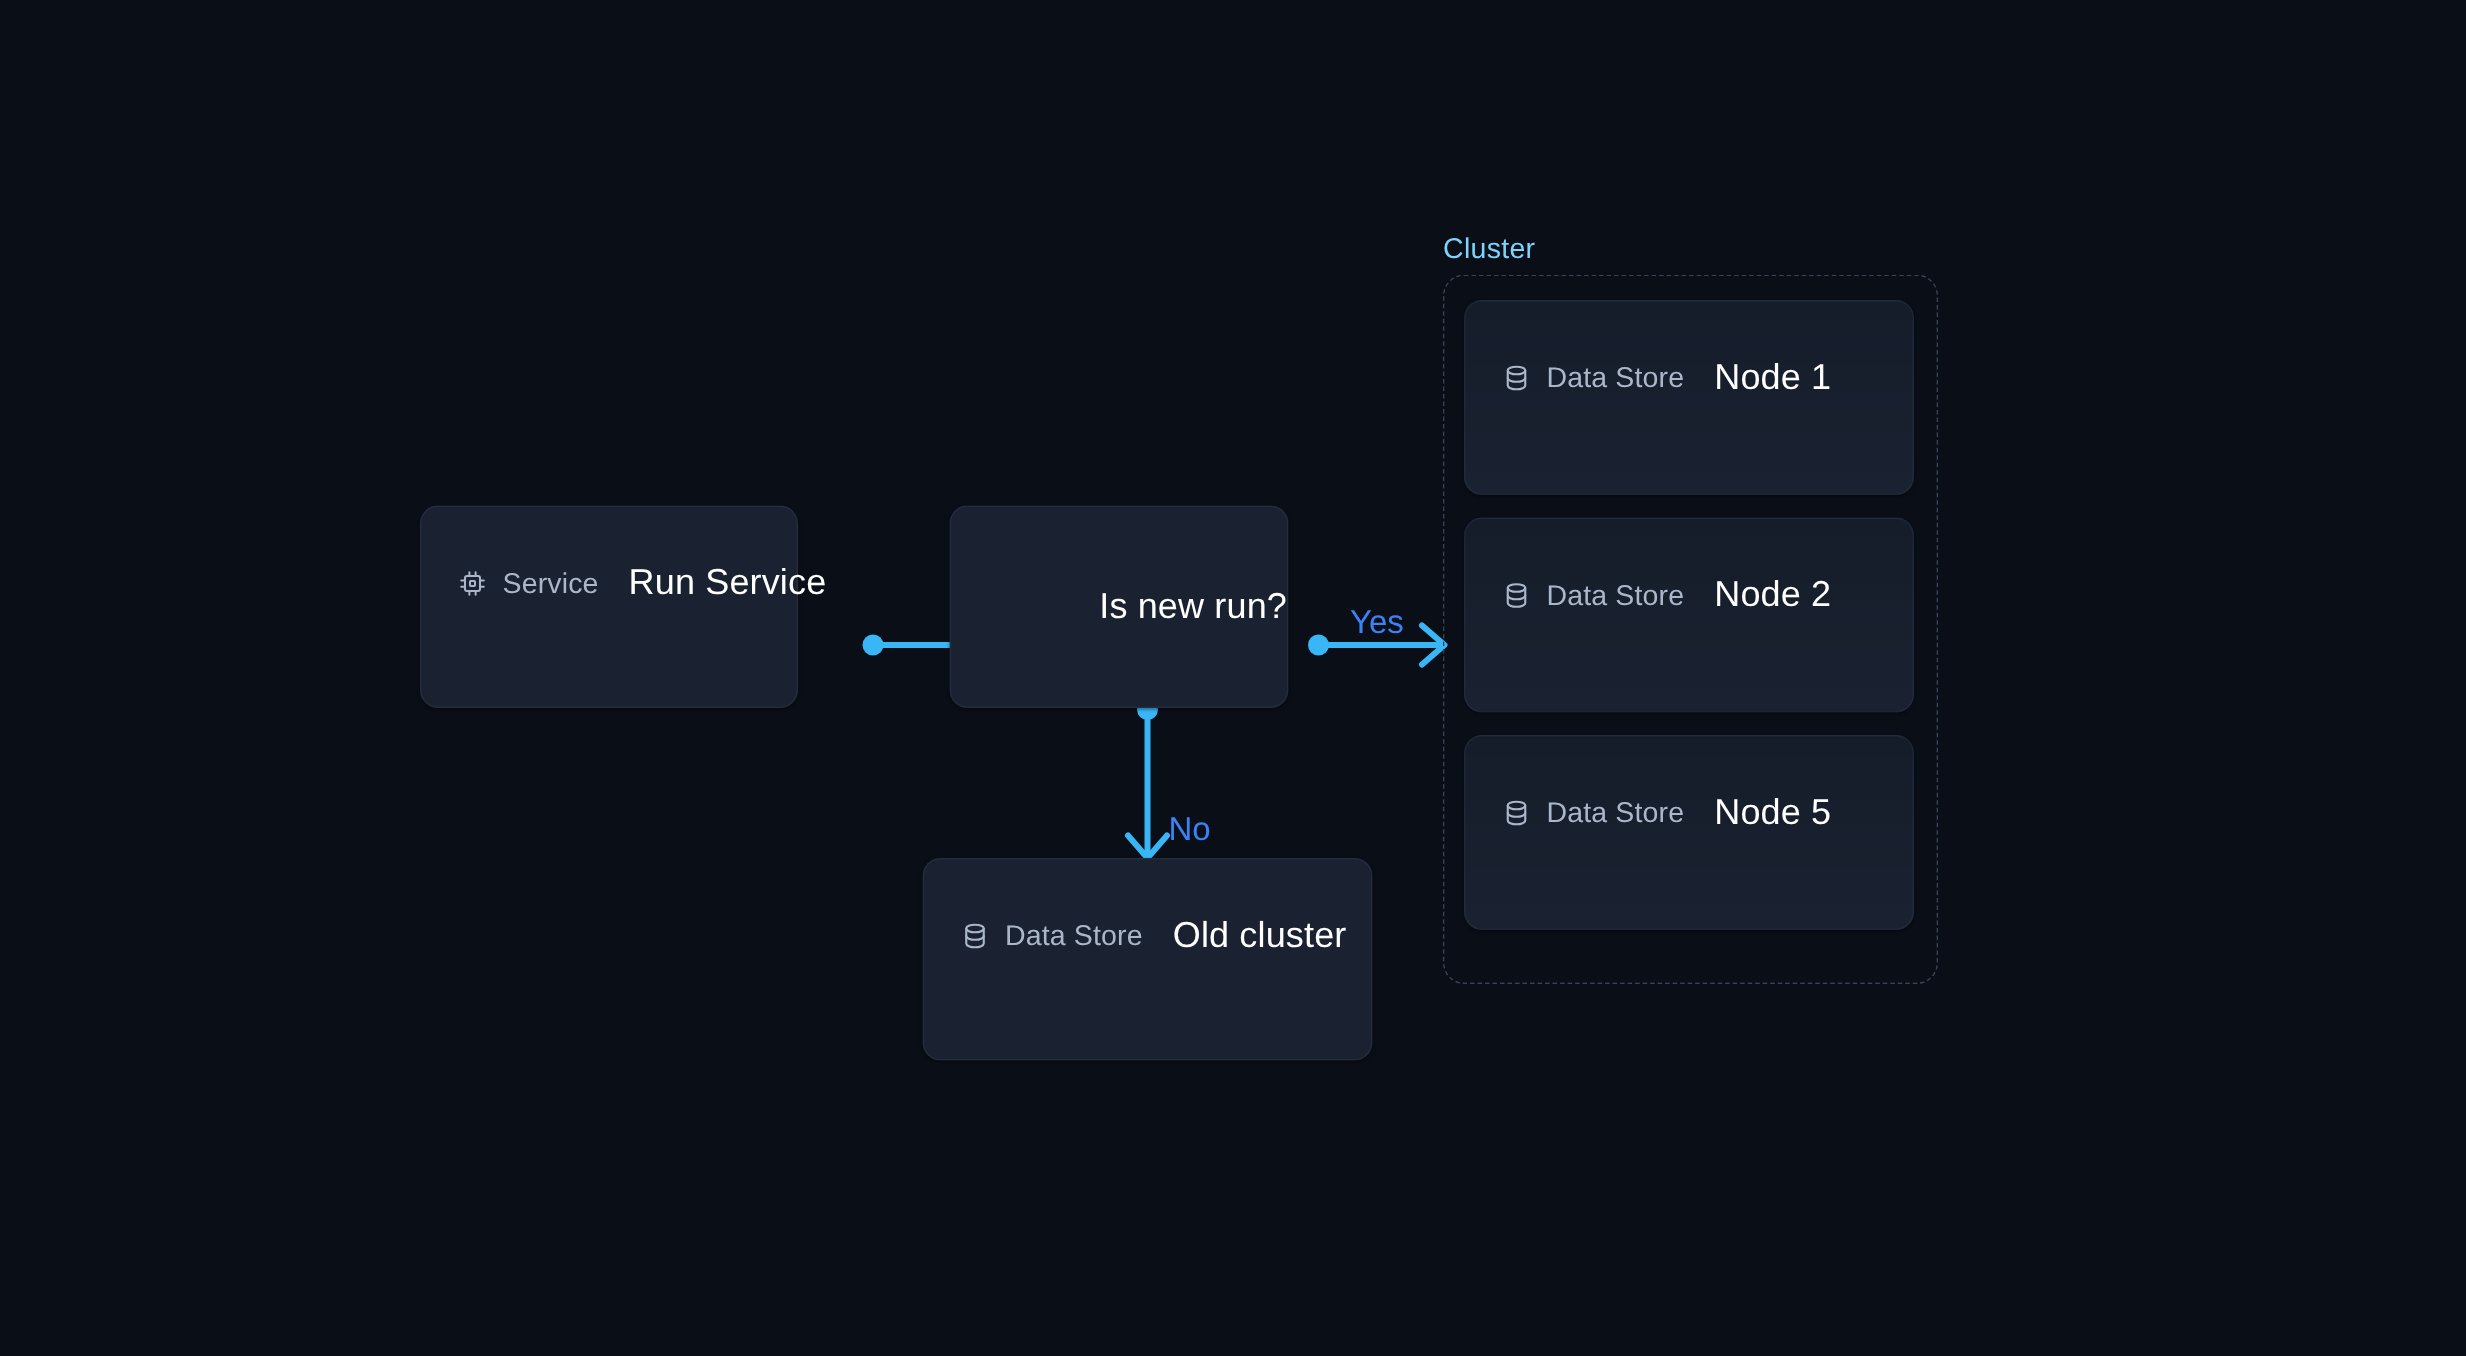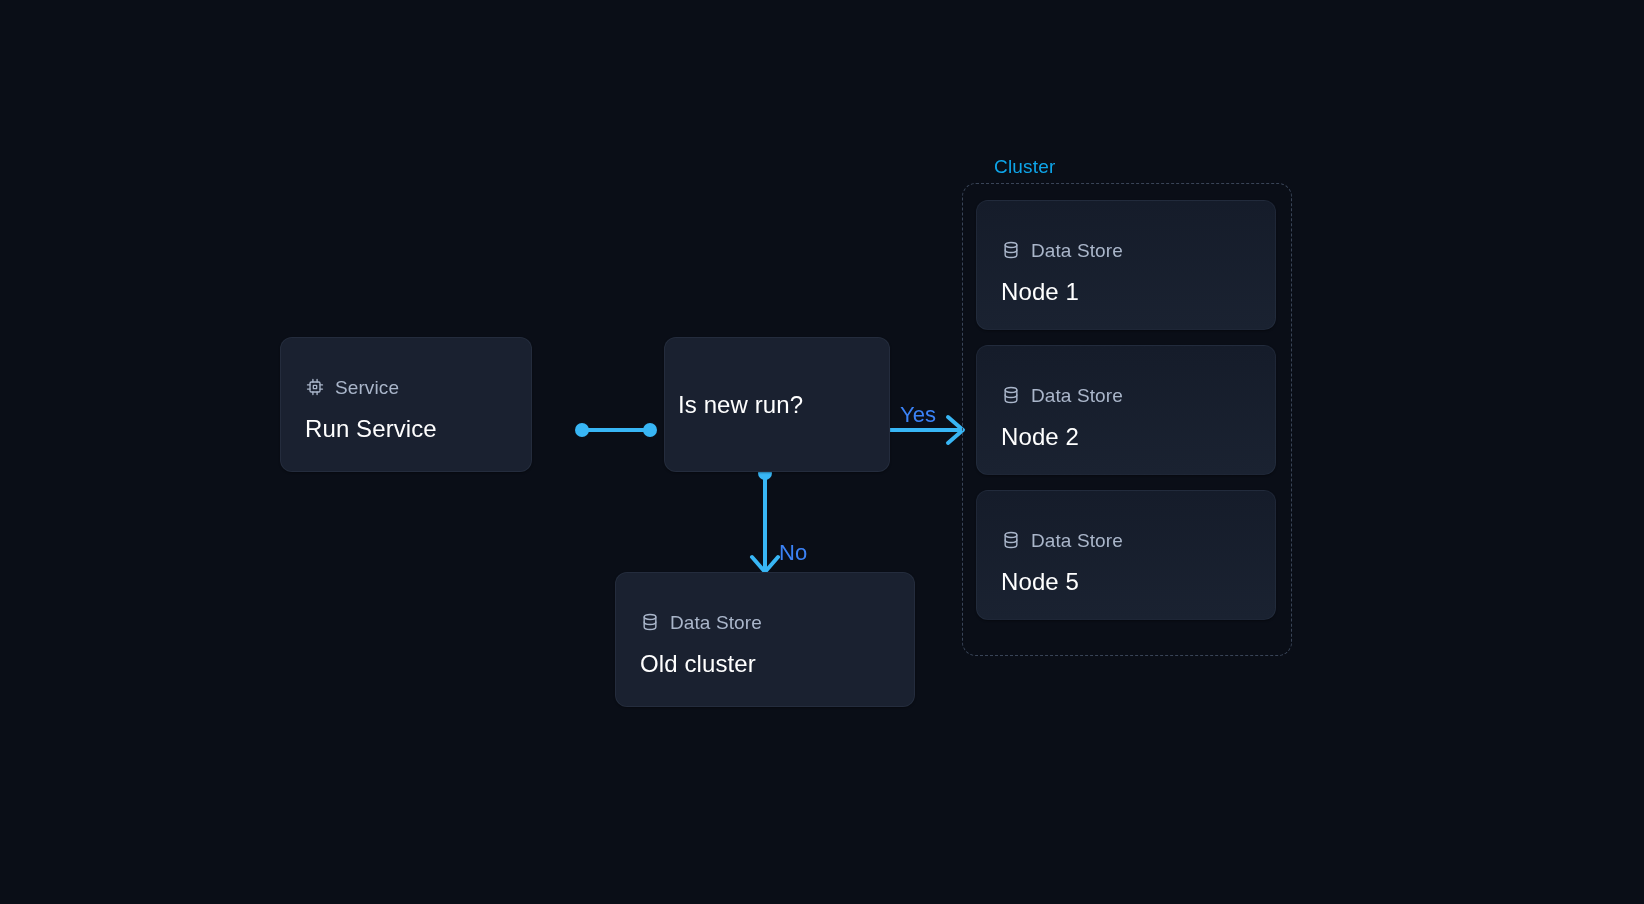--- a/index.html
+++ b/index.html
@@ -51,36 +51,34 @@
     font-size: 24px;
     line-height: 1;
     white-space: nowrap;
     letter-spacing: 0.1px;
   }
   .node .body {
     position: absolute;
     left: 24px;
     top: 39px;
     display: flex;
-    flex-direction: column;
     gap: 20px;
   }
 
   
   #node-service {
     left: 280px;  top: 337px;
     width: 252px; height: 135px;
   }
   #node-decision {
-    left: 664px;  top: 337px;
+    left: 633px;  top: 337px;
     width: 226px; height: 135px;
     display: flex;
     align-items: center;
-    justify-content: flex-start;
-    padding-left: 13px;
+    justify-content: flex-end;
   }
   #node-decision .title {
     font-size: 24px;
     color: #ffffff;
   }
   #node-old {
     left: 615px;  top: 572px;
     width: 300px; height: 135px;
   }
 
@@ -90,25 +88,24 @@
     left: 962px;  top: 183px;
     width: 328px; height: 471px;
     border: 1px dashed #394457;
     border-radius: 14px;
     background: transparent;
   }
   #cluster-label {
     position: absolute;
     left: 962px;
     top: 157px;
-    color: #0ea5e9;
+    color: #7dd3fc;
     font-size: 19px;
     line-height: 1;
     letter-spacing: 0.2px;
-    margin-left: 32px;
   }
   .node.cluster-node {
     background: linear-gradient(180deg, #151c2a 0%, #1a2231 100%);
     border: 1px solid rgba(125,145,180,0.09);
   }
   #node-n1 { left: 976px; top: 200px; width: 300px; height: 130px; }
   #node-n2 { left: 976px; top: 345px; width: 300px; height: 130px; }
   #node-n3 { left: 976px; top: 490px; width: 300px; height: 130px; }
 
   

